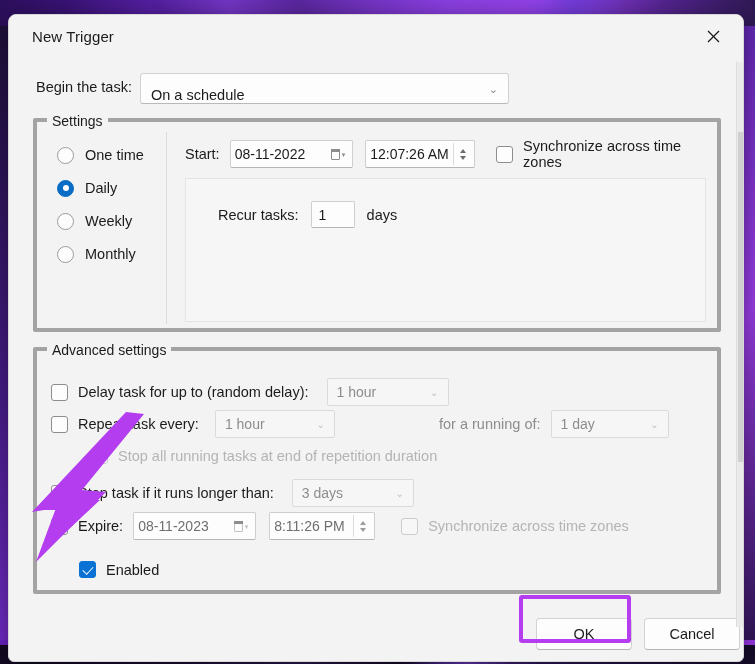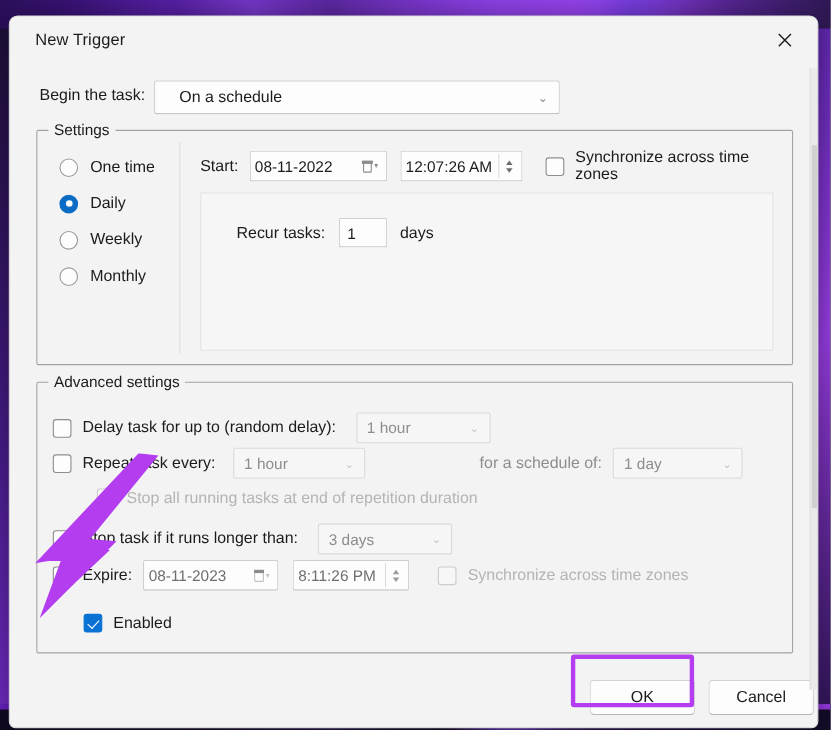--- a/index.html
+++ b/index.html
@@ -80,34 +80,34 @@
     position: absolute; left: 27px; top: 6px;
     font-size: 14.5px; color: #1b1b1b;
   }
   .combo-main {
     position: absolute; left: 131px; top: 0;
     width: 369px; height: 31px;
     background: #fdfdfd;
     border: 1px solid #d2d2d2;
     border-bottom-color: #b9b9b9;
     border-radius: 3px;
-    display: flex; align-items: center;
-    padding: 0 22px;
+    display: flex; align-items: flex-end;
+    padding: 0 10px;
     font-size: 14.5px; color: #1b1b1b;
     cursor: pointer;
   }
   .combo-main .chev {
     position: absolute; right: 10px; top: 9px;
     color: #8a8a8a; font-size: 11px;
   }
 
   
   .group {
     position: absolute;
-    border: 1px solid #a3a3a3;
+    border: 4px solid #a3a3a3;
     border-radius: 2px;
     background: transparent;
   }
   .group-title {
     position: absolute;
     top: -9px; left: 10px;
     background: #f3f3f3;
     padding: 0 5px;
     font-size: 14px; color: #1b1b1b;
   }
@@ -417,21 +417,21 @@
         <span class="cb"></span>
         <span class="cb-label">Repeat task every:</span>
       </div>
       <div class="combo-sm" style="width:120px; margin-left:16px;">
         <span>1 hour</span>
         <span class="chev">⌄</span>
       </div>
     </div>
 
     <div class="adv-row" style="left:402px; top:59px;">
-      <span class="cb-label" style="color:#8d8d8d;">for a schedule of:</span>
+      <span class="cb-label" style="color:#8d8d8d;">for a running of:</span>
       <div class="combo-sm" style="width:118px; margin-left:10px;">
         <span>1 day</span>
         <span class="chev">⌄</span>
       </div>
     </div>
 
     <div class="adv-row" style="left:54px; top:96px;">
       <div class="cb-row">
         <span class="cb disabled"></span>
         <span class="cb-label disabled">Stop all running tasks at end of repetition duration</span>

